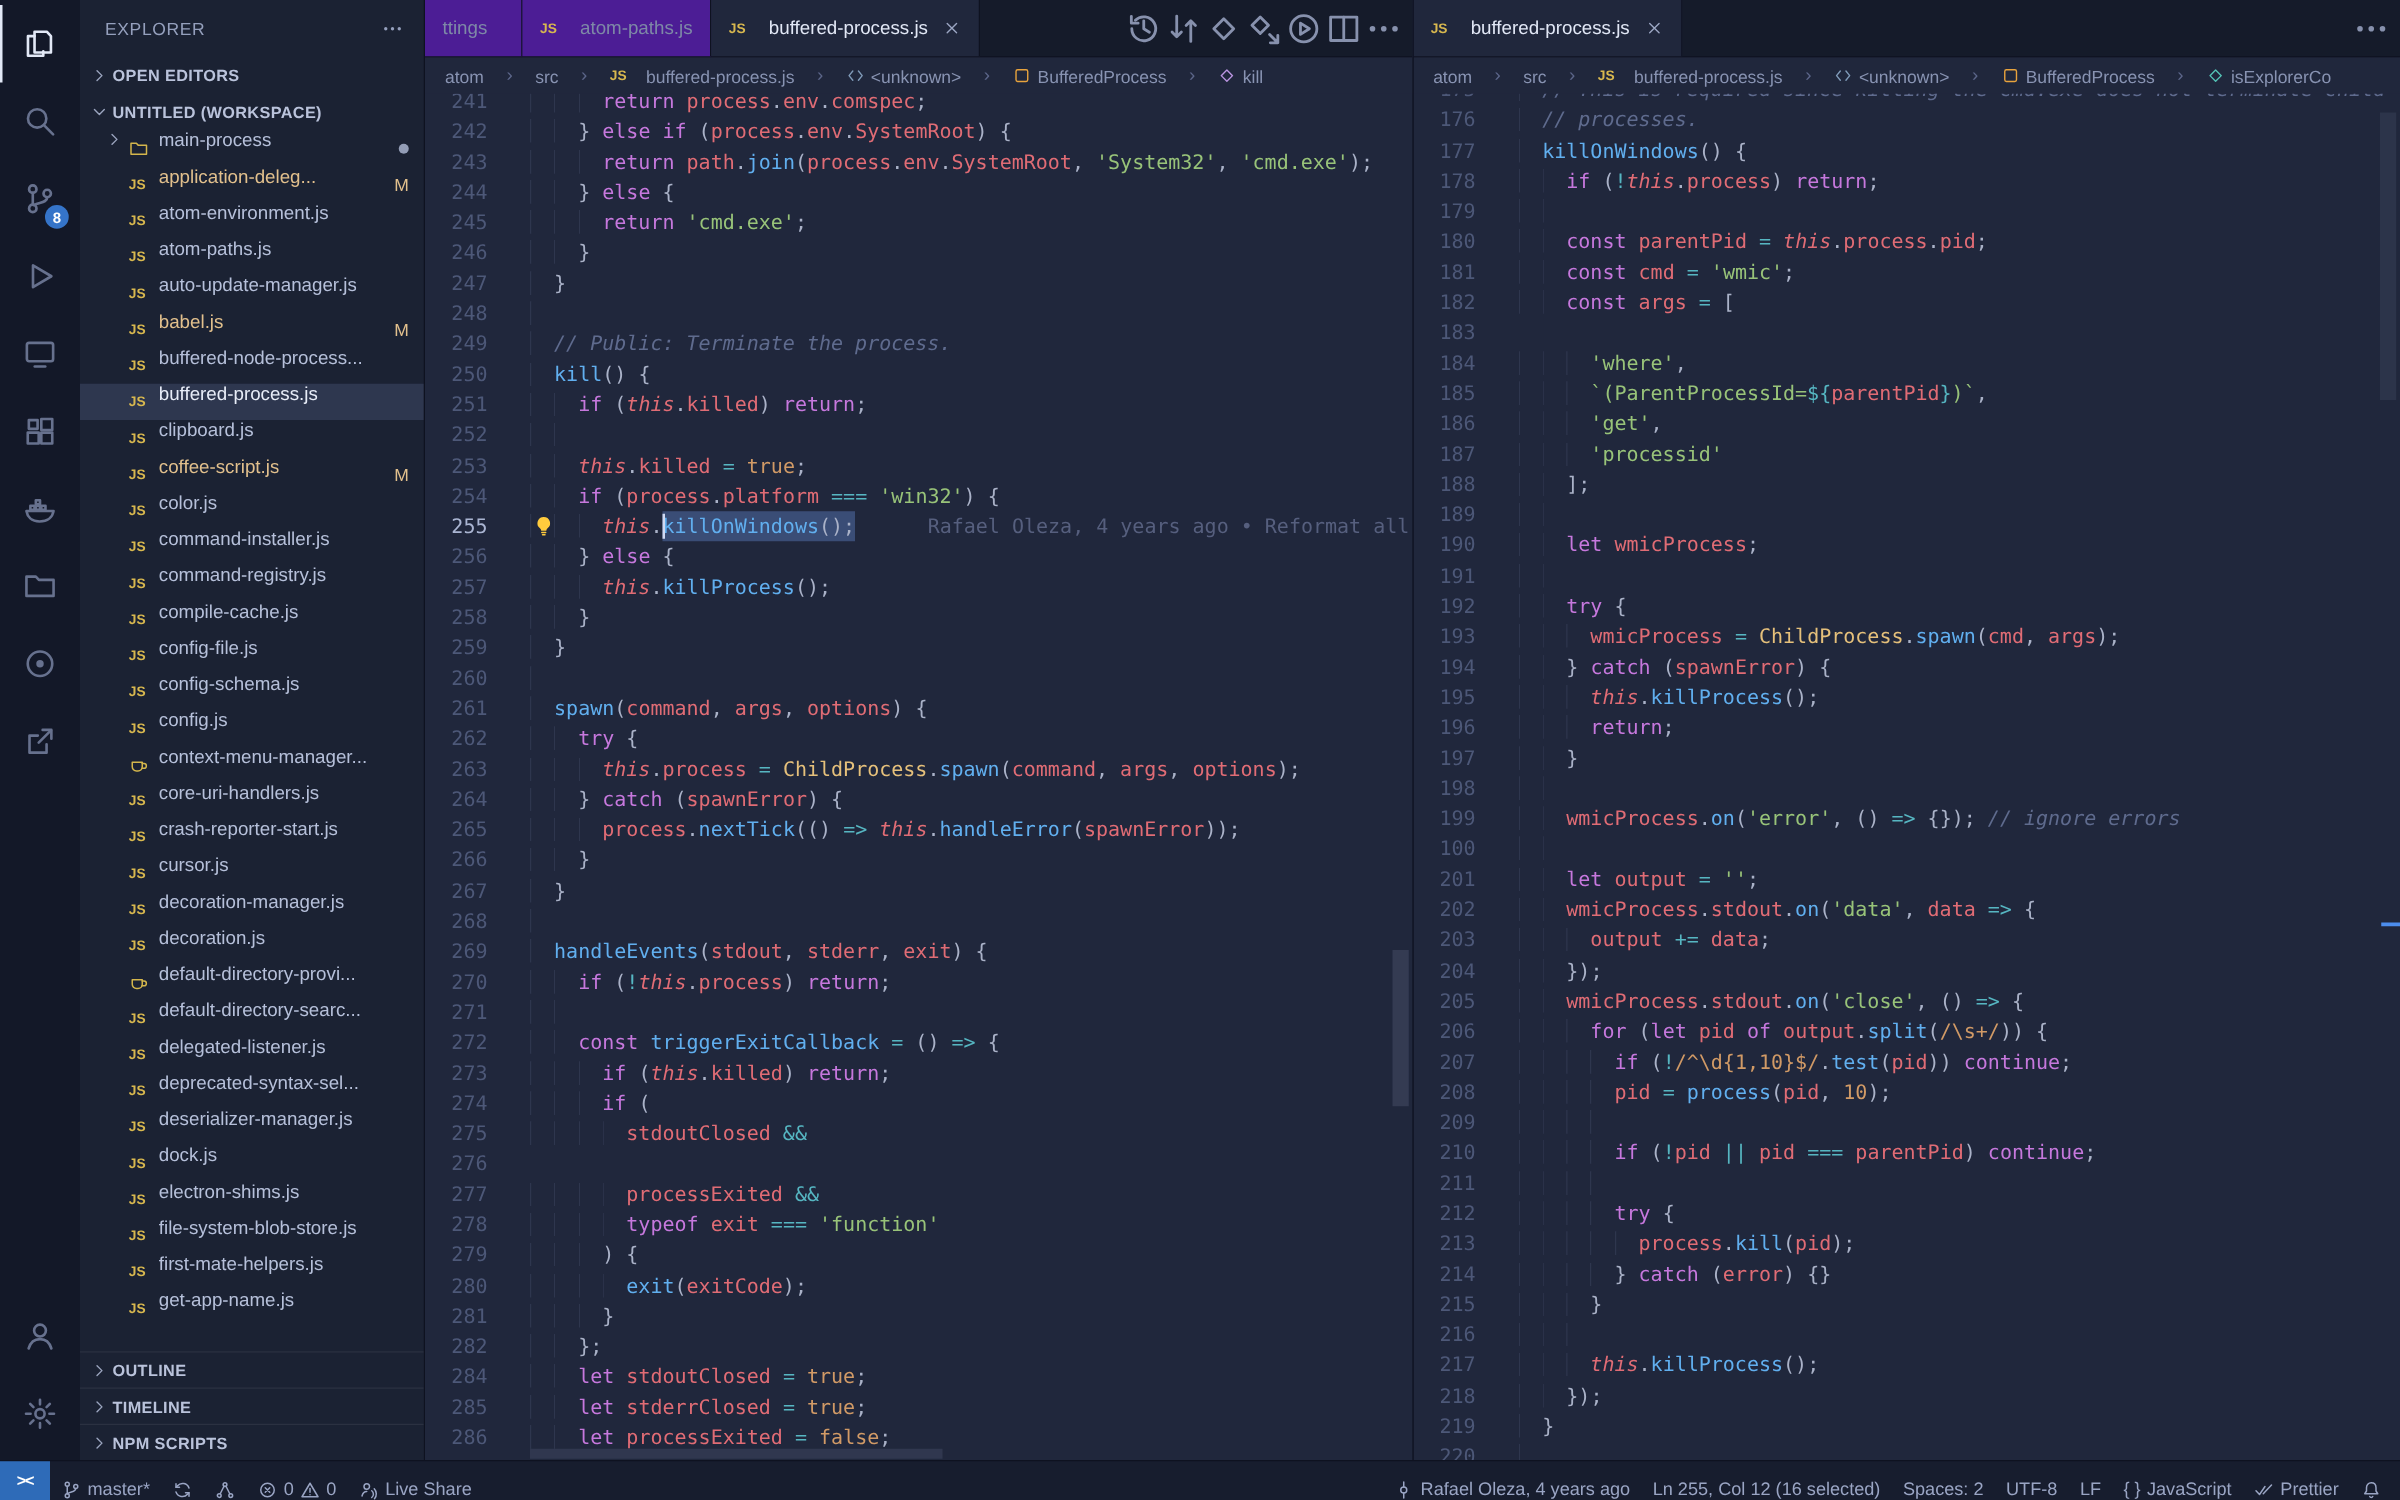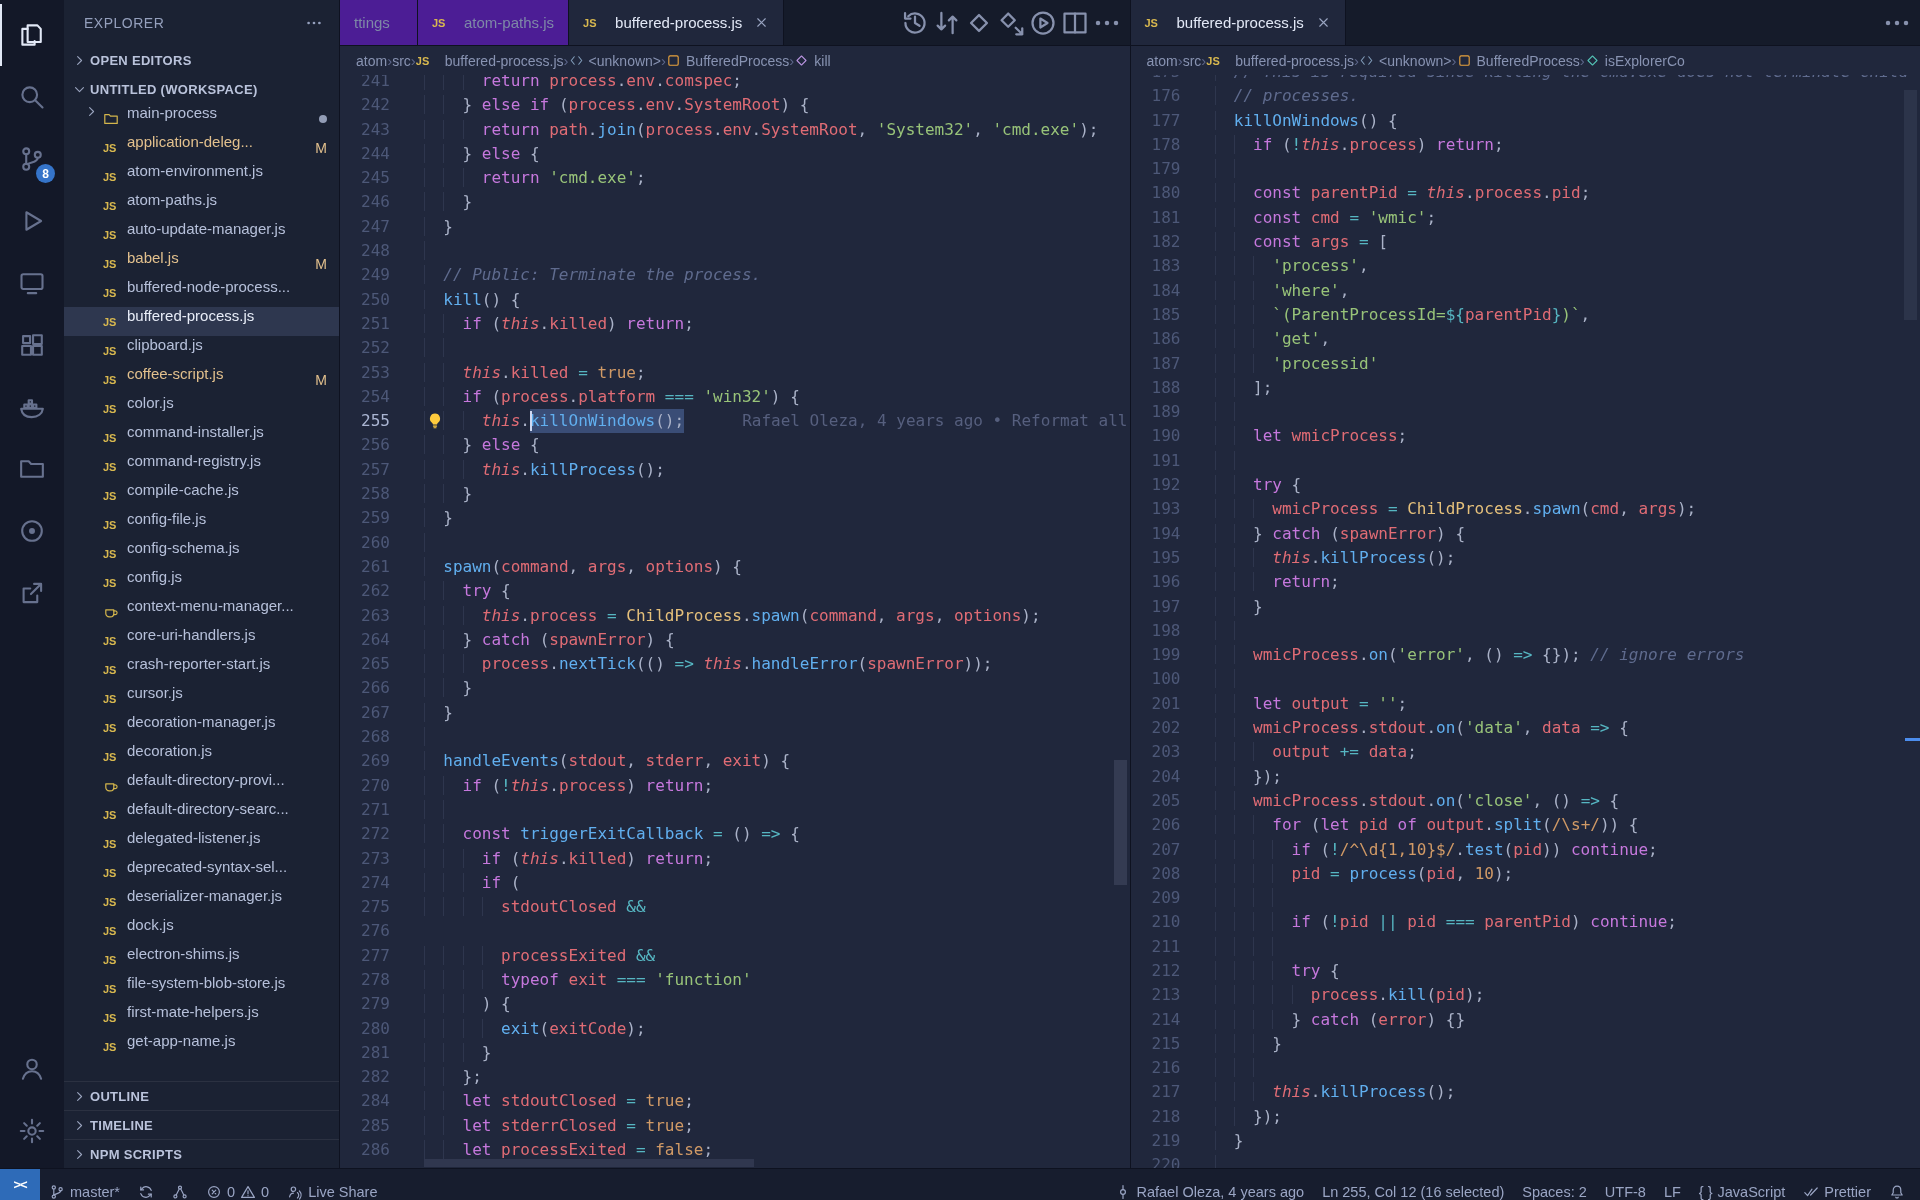--- a/index.html
+++ b/index.html
@@ -51,21 +51,21 @@
   .tabbar{height:46px;background:#151b2a;display:flex;align-items:stretch;border-bottom:1px solid #0e1220}
   .tab{display:flex;align-items:center;gap:8px;padding:0 14px;font-size:15px;color:#7e89a7;
     background:#4c1d95;border-right:1px solid #0e1220;cursor:pointer;white-space:nowrap}
   .tab.active{background:#20273c;color:#e2e8f6}
   .tab .js-badge{font-size:11px}
   .tclose{display:inline-flex;width:15px;height:15px;color:#9aa5c2;margin-left:4px;cursor:pointer}
   .tab.partial{min-width:78px;color:#7e89a7}
   .tab-actions{margin-left:auto;display:flex;align-items:center;gap:2px;padding-right:8px}
   .tact{width:30px;height:30px;display:flex;align-items:center;justify-content:center;
     color:#8791ad;cursor:pointer;border-radius:4px}
-  .crumbs{height:29px;display:flex;align-items:center;gap:0;padding:0 16px;font-size:14px;
+  .crumbs{height:29px;display:flex;align-items:center;gap:18px;padding:0 16px;font-size:14px;
     color:#8893b2;background:#20273c;white-space:nowrap;overflow:hidden}
   .crumb{display:inline-flex;align-items:center;gap:5px;cursor:pointer}
   .crumb .ic{width:15px;height:15px}
   .csep{color:#5c668a;font-size:15px}
 
   
   .code{position:absolute;top:75px;left:0;right:0;bottom:0;overflow:hidden;
     font-family:"DejaVu Sans Mono","Liberation Mono",monospace;font-size:16px;line-height:24.3px}
   .cl{display:flex;height:24.3px;position:relative}
   .gut{flex:0 0 84px;text-align:right;padding-right:34px;color:#4d5878;user-select:none}
@@ -939,21 +939,20 @@
             <div class="cl">
               <span class="gut">181</span>
               <span class="lc"><span><span class="ig">  </span><span class="ig">  </span><span class="k">const</span> <span class="v">cmd</span> <span class="o">=</span> <span class="s">'wmic'</span><span class="p">;</span></span></span>
             </div>
             <div class="cl">
               <span class="gut">182</span>
               <span class="lc"><span><span class="ig">  </span><span class="ig">  </span><span class="k">const</span> <span class="v">args</span> <span class="o">=</span> <span class="p">[</span></span></span>
             </div>
             <div class="cl">
               <span class="gut">183</span>
-              <span class="lc"><span><span class="ig">  </span><span class="ig">  </span><span class="ig">  </span><span class="s">'process'</span><span class="p">,</span></span></span>
             </div>
             <div class="cl">
               <span class="gut">184</span>
               <span class="lc"><span><span class="ig">  </span><span class="ig">  </span><span class="ig">  </span><span class="s">'where'</span><span class="p">,</span></span></span>
             </div>
             <div class="cl">
               <span class="gut">185</span>
               <span class="lc"><span><span class="ig">  </span><span class="ig">  </span><span class="ig">  </span><span class="s">`(ParentProcessId=</span><span class="o">${</span><span class="v">parentPid</span><span class="o">}</span><span class="s">)`</span><span class="p">,</span></span></span>
             </div>
             <div class="cl">

